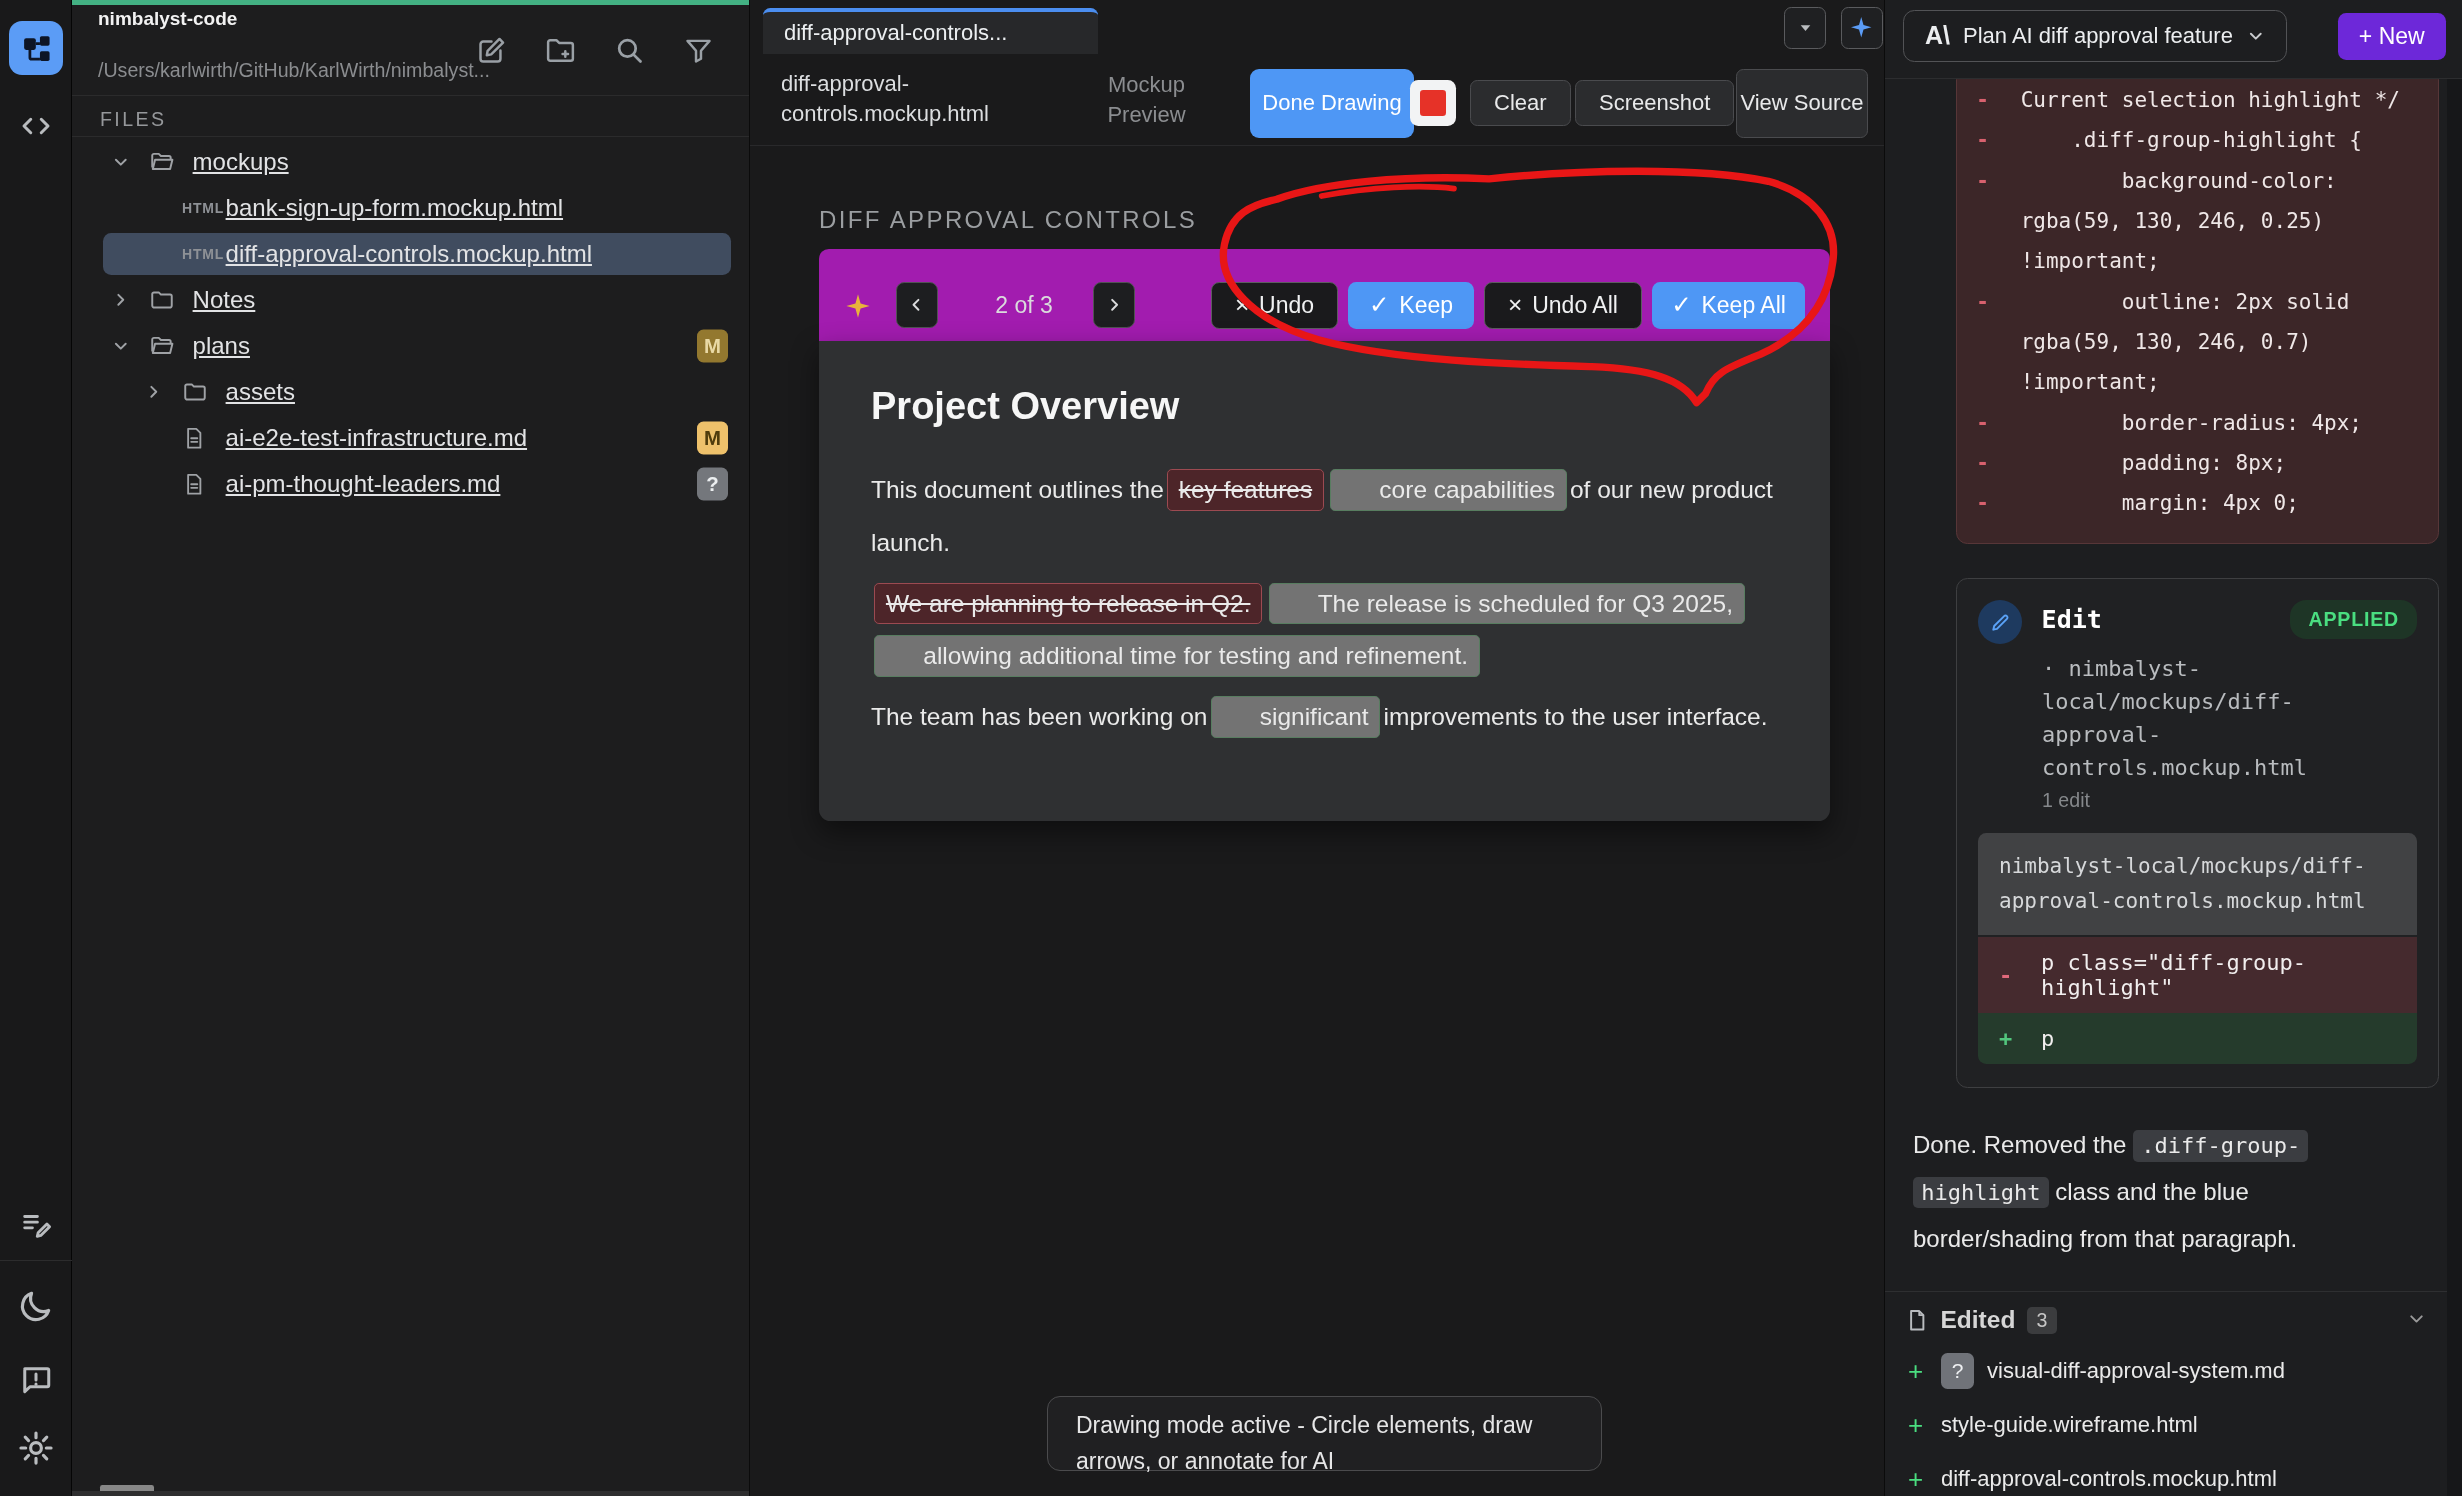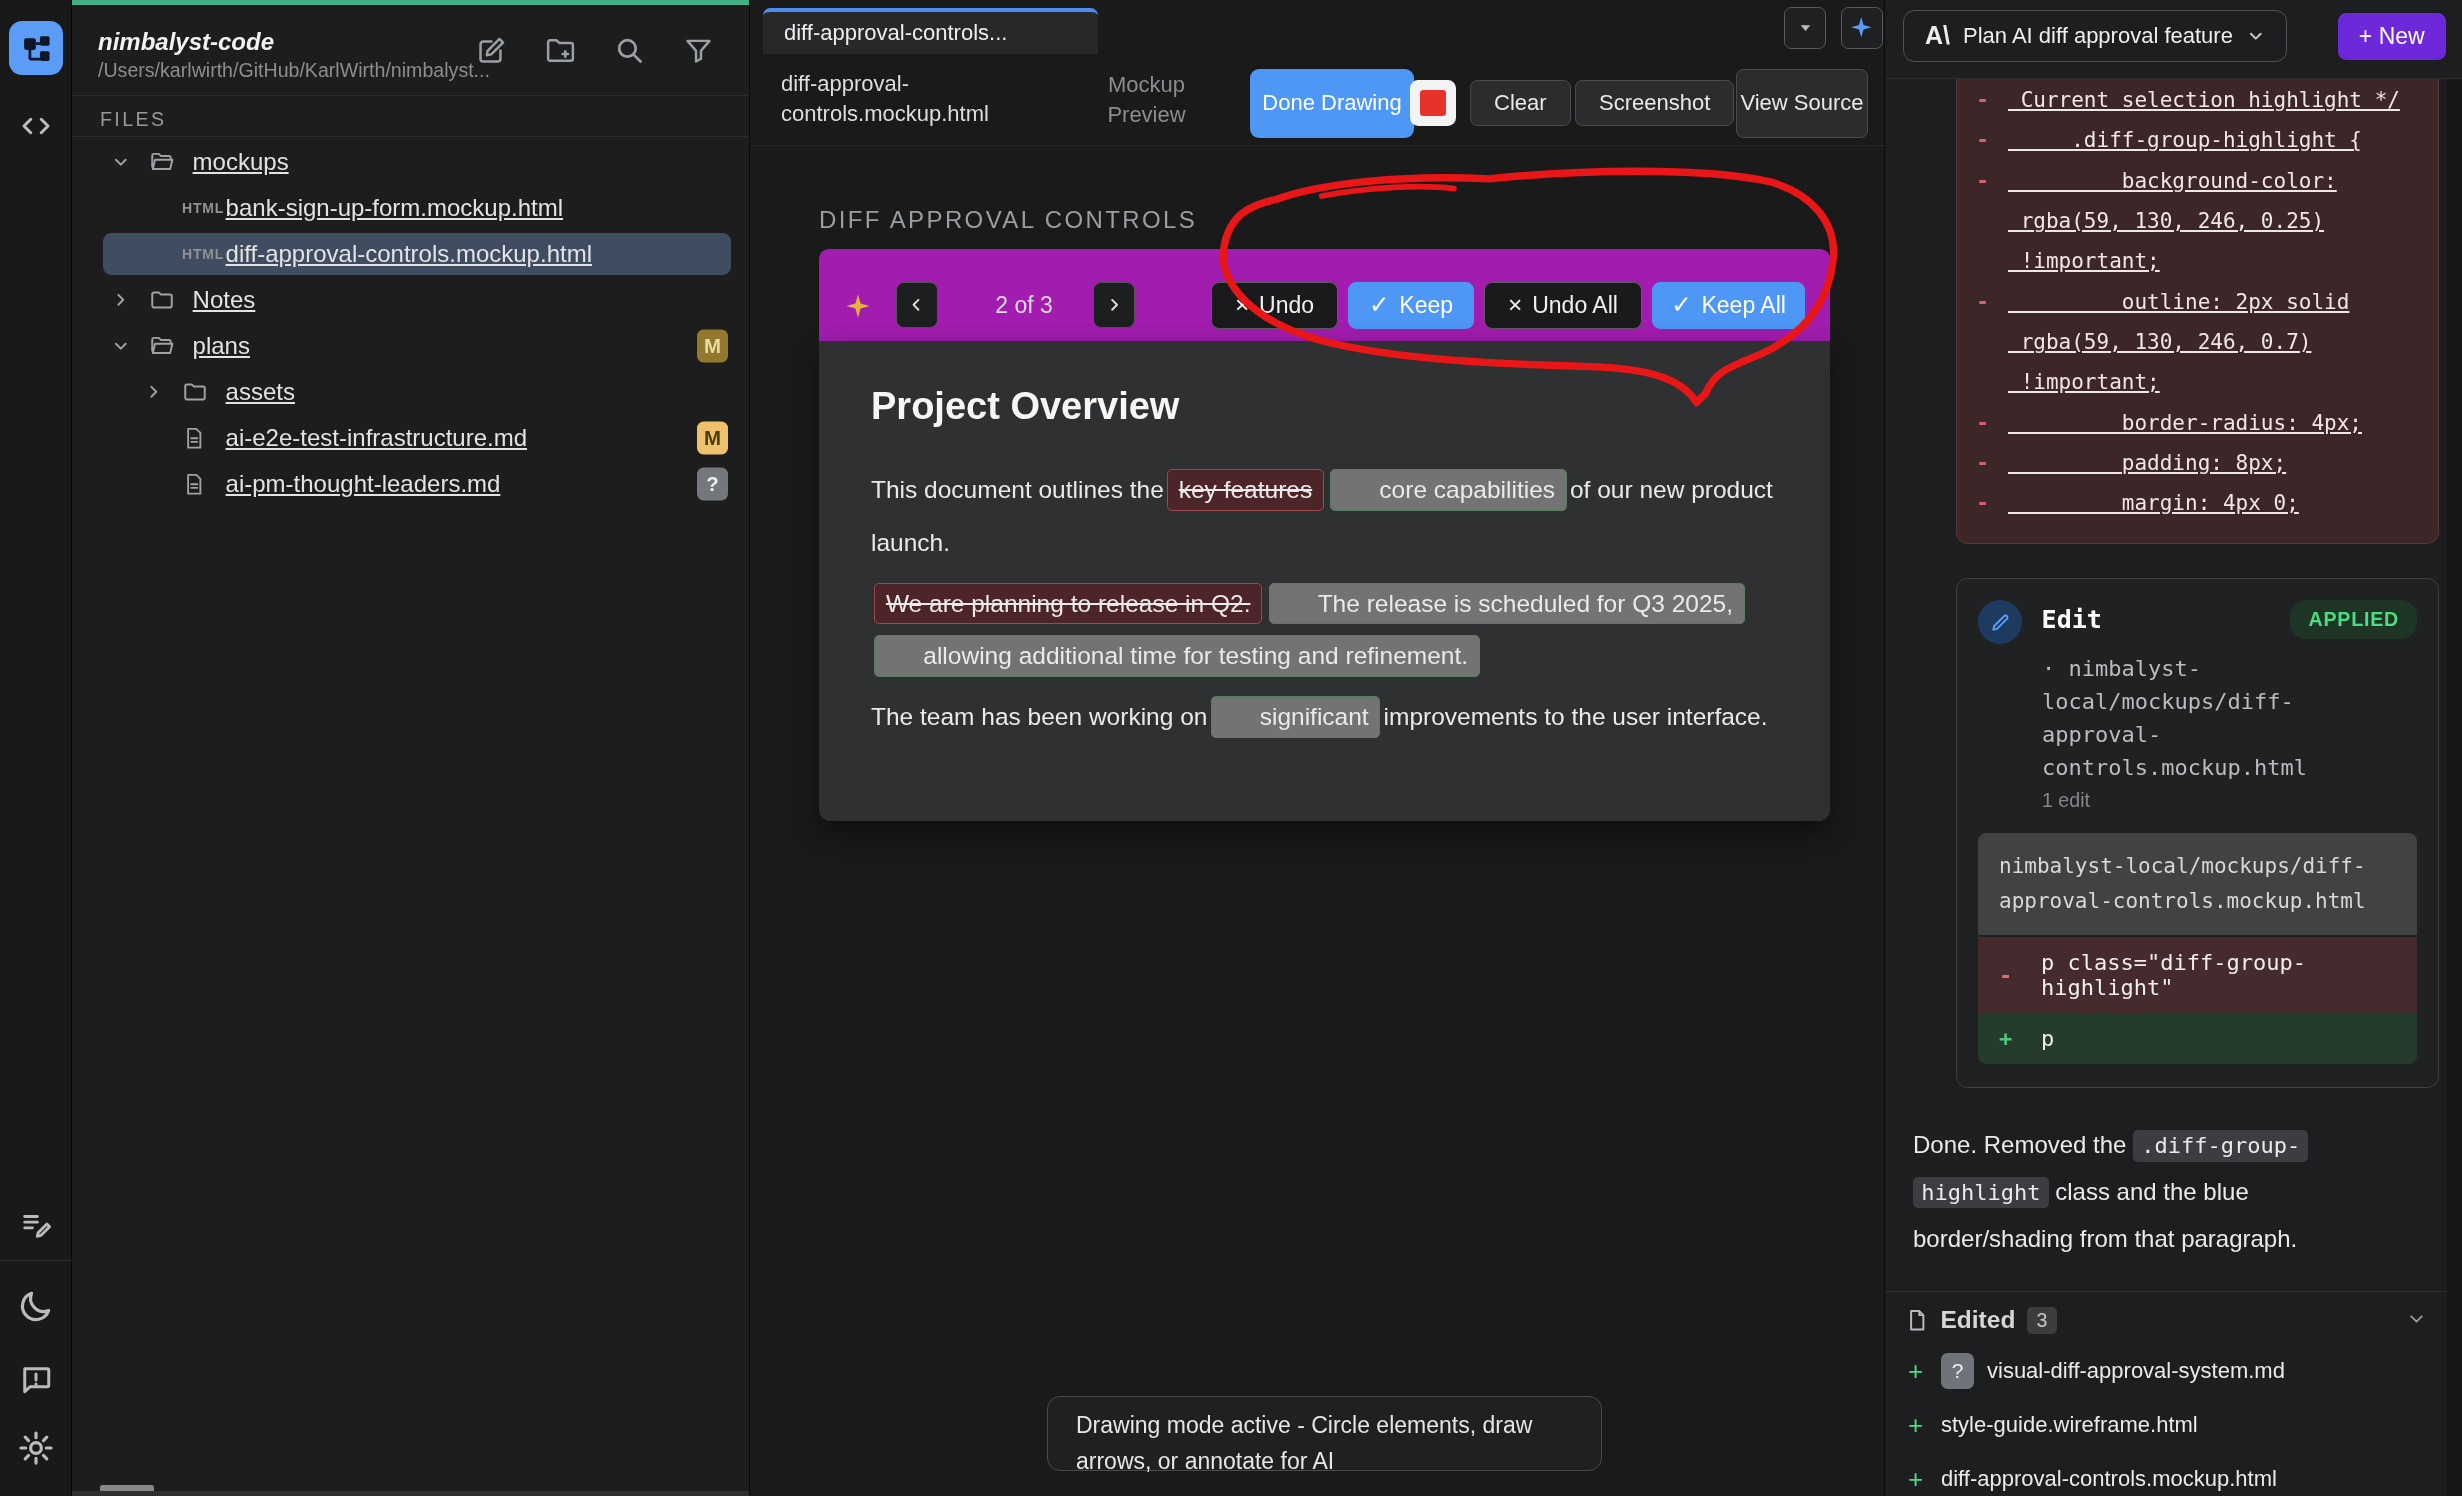--- a/index.html
+++ b/index.html
@@ -10,21 +10,21 @@
   
   .rail { position:absolute; left:0; top:0; width:72px; height:1497px; background:#19191a; border-right:0.8px solid #050505; }
   .rail .app-logo { position:absolute; left:9px; top:21px; width:54px; height:54px; background:#5b9cf6; border-radius:13px; display:flex; align-items:center; justify-content:center; }
   .rail-ic { position:absolute; left:0; width:72px; display:flex; justify-content:center; color:#b9bcbf; }
   .rail-div { position:absolute; left:0; top:1260px; width:72px; border-top:0.8px solid #2c2c2d; }
 
   
   .files { position:absolute; left:72px; top:0; width:677px; height:1497px; background:#1d1d1e; }
   .files .topline { position:absolute; left:0; top:0; width:100%; height:4.9px; background:#43b183; }
   .fp-head { position:absolute; left:0; top:4.9px; width:100%; height:91px; border-bottom:0.8px solid #2b2b2c; }
-  .fp-title { position:absolute; left:26px; top:23px; font-size:24px; font-weight:bold; color:#f2f2f2;font-style:italic; }
+  .fp-title { position:absolute; left:26px; top:3px; font-size:19px; font-weight:bold; color:#f2f2f2; }
   .fp-path  { position:absolute; left:26px; top:54px; font-size:19.6px; color:#8b8d90; }
   .fp-icons { position:absolute; right:33px; top:28px; display:flex; gap:33px; color:#9aa0a6; }
   .fp-icons .icbtn { width:36px; height:36px; display:flex; align-items:center; justify-content:center; }
   .files-label { position:absolute; left:28px; top:108px; font-size:19.6px; letter-spacing:2.4px; color:#96989b; }
   .files-div2 { position:absolute; left:0; top:136px; width:100%; border-top:0.8px solid #2b2b2c; }
   .tree { position:absolute; left:0; top:139px; width:100%; }
   .tree-row { position:relative; height:46px; display:flex; align-items:center; padding-left:39px; color:#e2e3e5; font-size:24px; }
   .tree-row.ind1 { padding-left:72px; }
   .tree-row.selected::before { content:""; position:absolute; left:31px; right:18px; top:1.6px; bottom:1.6px; background:#404c5f; border-radius:8.2px; }
   .tree-row > * { position:relative; }
@@ -79,21 +79,21 @@
   .session-logo { font-weight:bold; font-size:25px; }
   .session-title { font-size:22px; }
   .new-btn { position:absolute; right:16.3px; top:13px; height:47px; padding:0 21px; background:#6d28d9; border-radius:8.2px; color:#fff; font-size:23px; display:flex; align-items:center; }
   .right-div { position:absolute; left:0; top:78px; width:100%; border-top:1.6px solid #2c2d2f; }
   .rscroll { position:absolute; left:0; top:79px; width:563px; bottom:0; overflow:hidden; }
   .gutter { position:absolute; right:0; top:79px; width:14.7px; bottom:0; background:#161719; }
 
   .code-block { margin:-11.4px 0 0 71px; width:483px; background:#3c2628; border:1.6px solid #573638; border-radius:11.4px; padding:11.4px 0 19.6px 0; font-family:"DejaVu Sans Mono", monospace; font-size:21px; color:#efe7e7; }
   .code-line { display:flex; line-height:1.92; }
   .code-line .dash { width:51px; text-align:center; color:#d8616e; font-weight:bold; flex:none; }
-  .code-line .ctext { white-space:pre;text-decoration:underline; }
+  .code-line .ctext { white-space:pre; }
 
   .edit-card { margin:34px 0 0 71px; width:483px; background:#202123; border:1.6px solid #3e3f41; border-radius:11.4px; padding:21px 21px 23px 21px; }
   .ec-head { display:flex; align-items:flex-start; }
   .ec-icon { width:44px; height:44px; background:#1e3a5f; border-radius:50%; display:flex; align-items:center; justify-content:center; flex:none; }
   .ec-title { font-family:"DejaVu Sans Mono", monospace; font-weight:bold; font-size:25px; color:#fff; margin:4.9px 0 0 19.6px; }
   .ec-status { margin-left:auto; background:#1e3526; color:#4ade80; font-size:19.6px; font-weight:bold; letter-spacing:0.8px; padding:8.2px 18px; border-radius:16.3px; }
   .ec-path { margin:8.2px 0 0 64px; width:286px; font-family:"DejaVu Sans Mono", monospace; font-size:22px; color:#b9bcbf; line-height:1.5; overflow-wrap:anywhere; }
   .ec-count { margin:4.9px 0 0 64px; font-size:19.6px; color:#85888b; }
   .ec-block { margin-top:21px; border-radius:8.2px; overflow:hidden; }
   .ec-fileheader { background:#414244; padding:16.3px 21px; font-family:"DejaVu Sans Mono", monospace; font-size:21px; color:#d6d8da; line-height:1.65; overflow-wrap:anywhere; }

